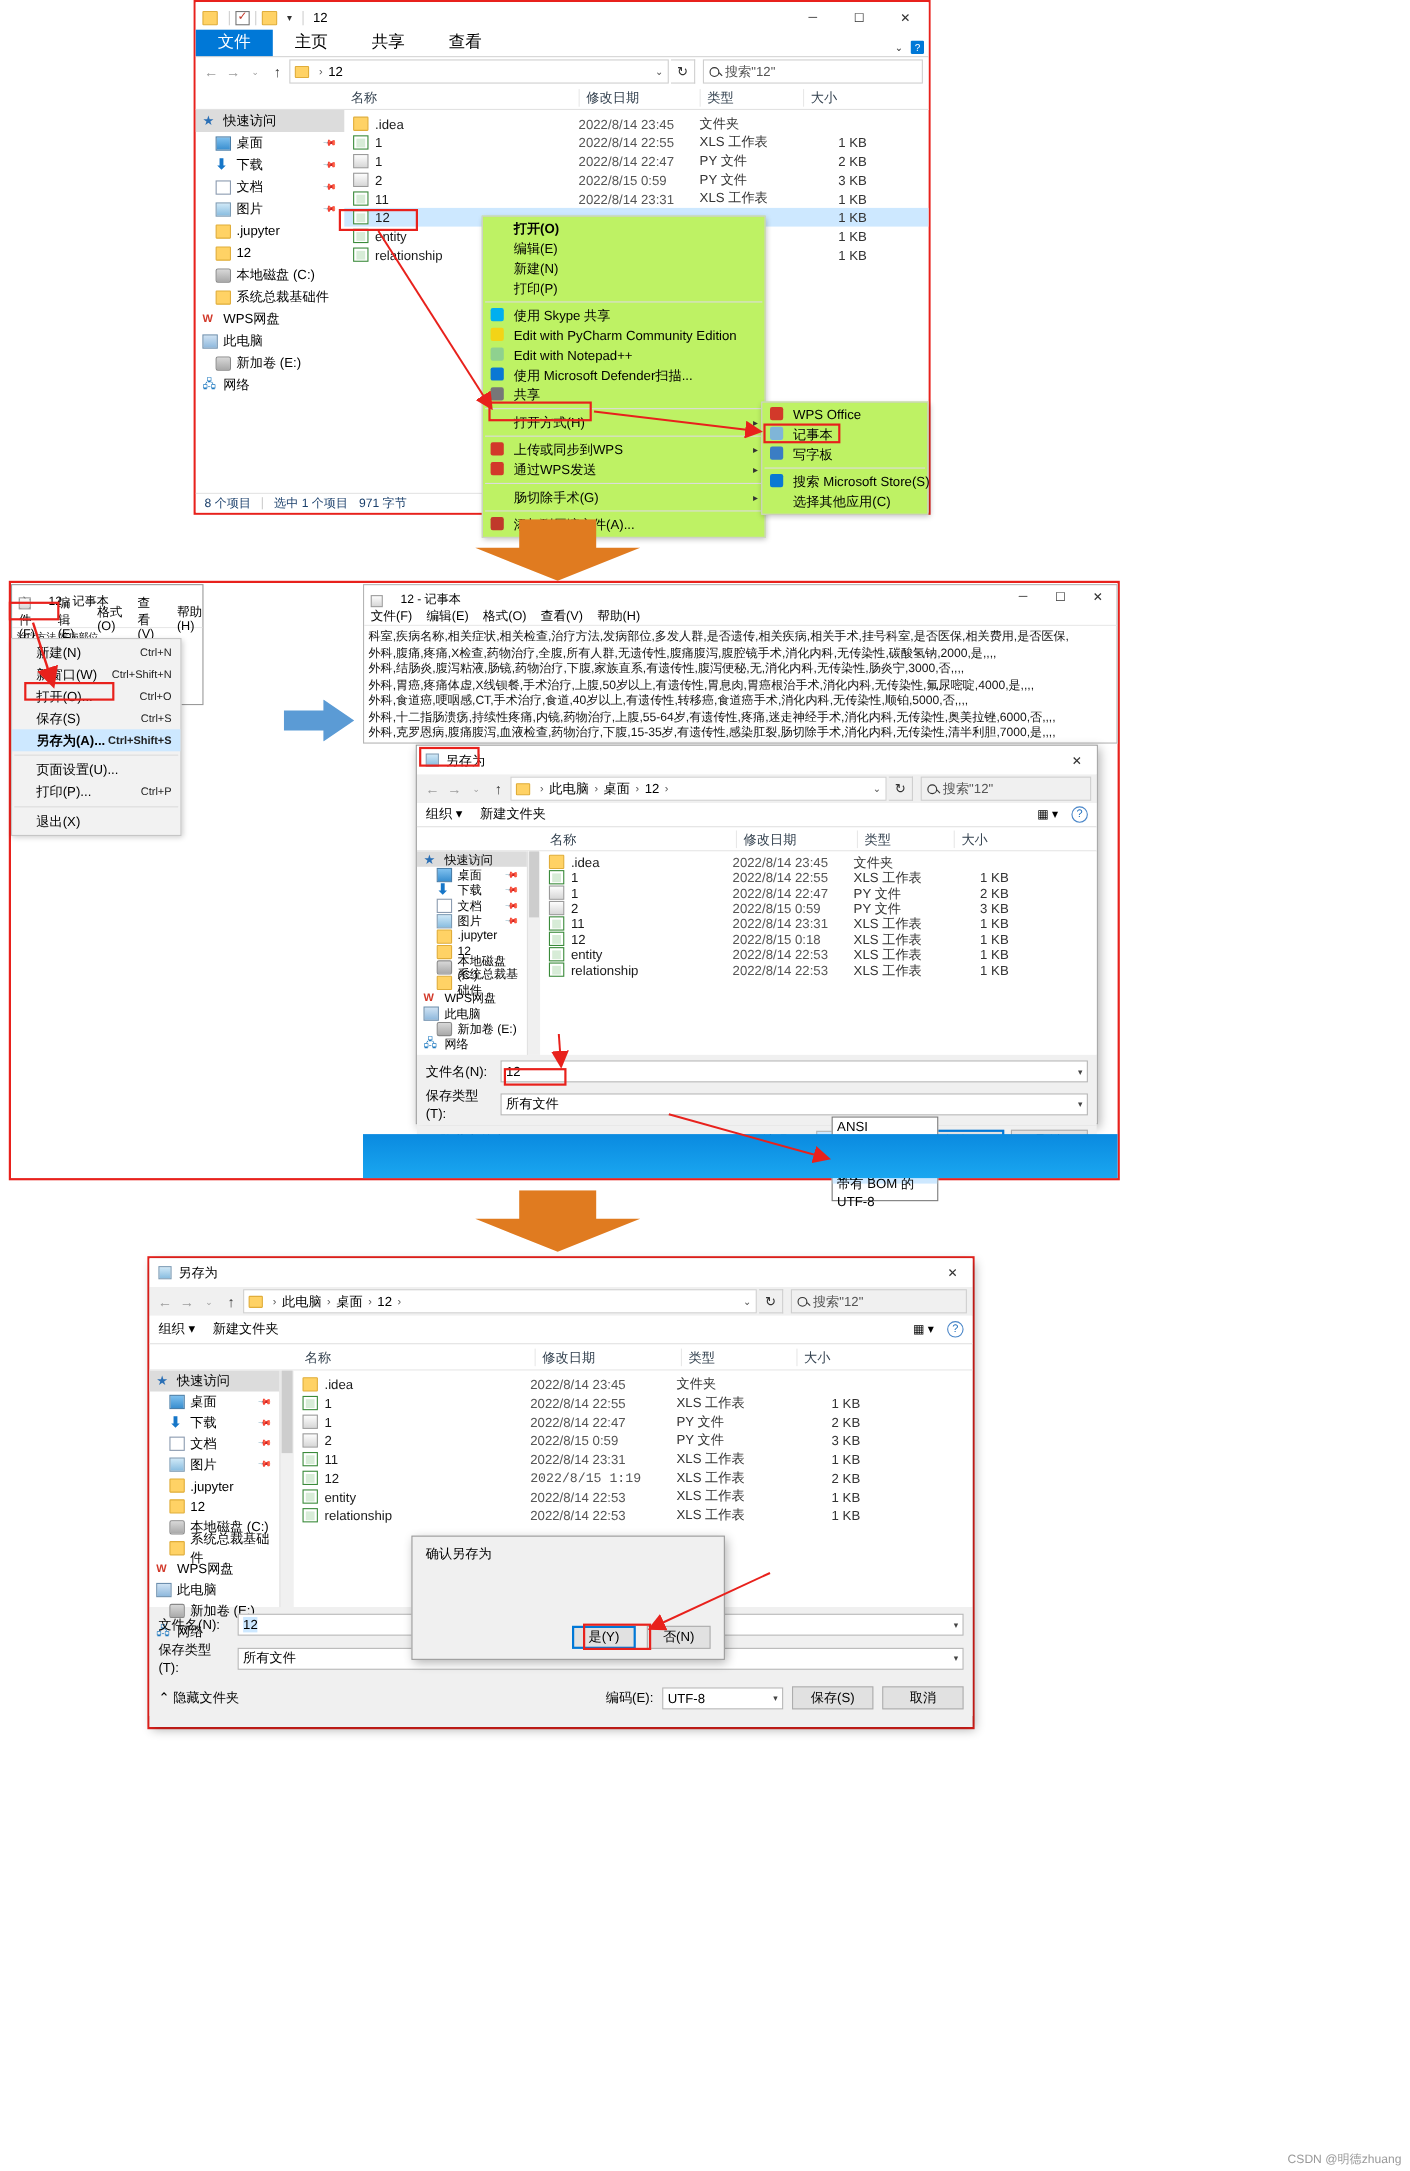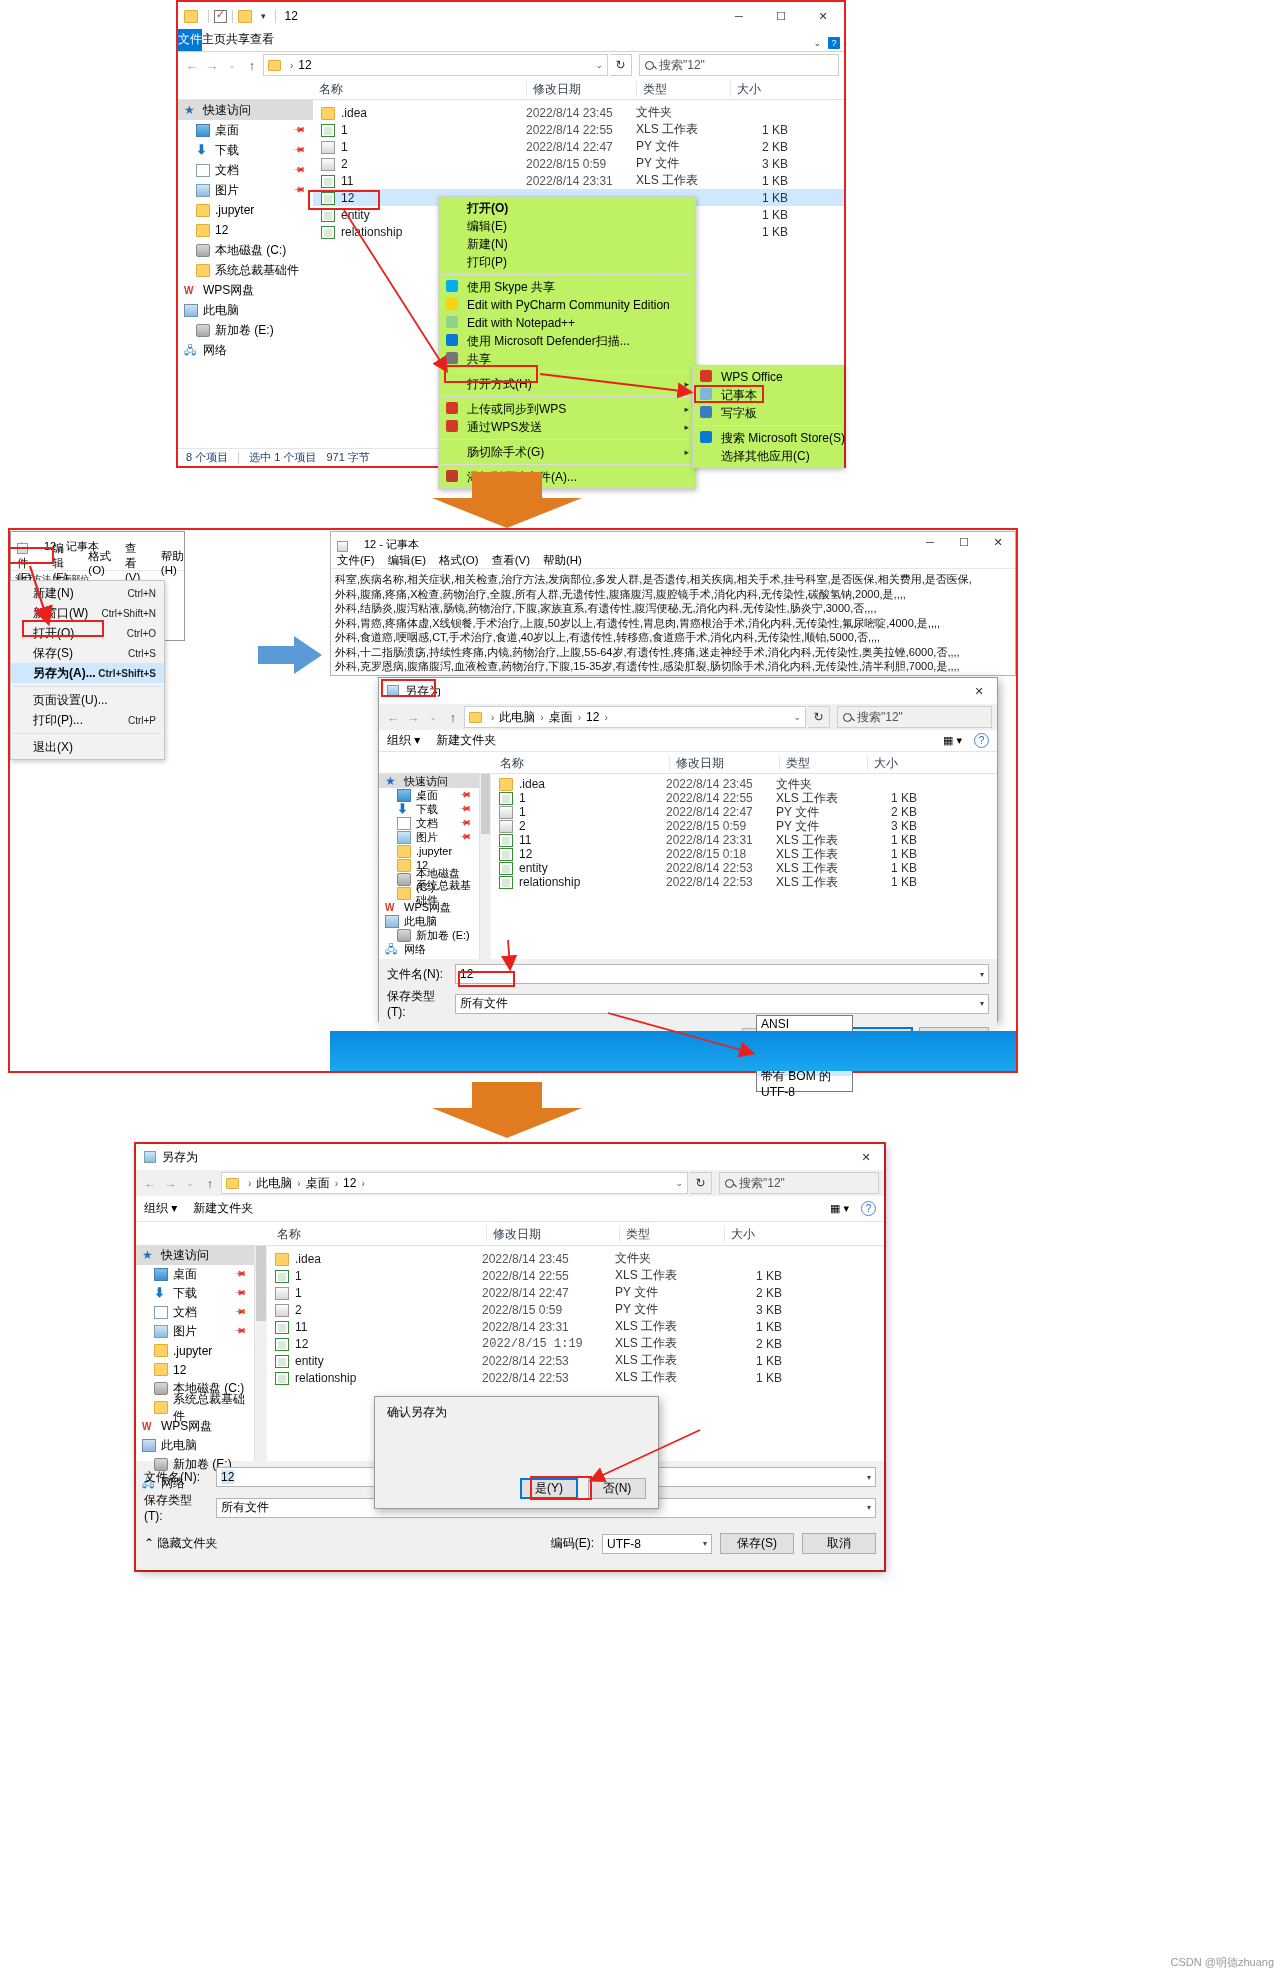--- a/index.html
+++ b/index.html
@@ -19,21 +19,21 @@
   .tb-icon { width:14px; height:13px; background:#ffd265; border:1px solid #e0ad3a; border-radius:1px; margin-right:5px; }
   .tb-sep { width:1px; height:13px; background:#cfcfcf; margin:0 5px; }
   .tb-chk { width:13px;height:13px;border:1px solid #777;display:inline-block;position:relative;background:#fff;}
   .tb-chk:after{content:"✓";position:absolute;left:1px;top:-3px;font-size:11px;color:#c0392b;}
   .tb-caret { font-size:9px; color:#333; margin:0 4px; }
   .tb-title { font-size:12px; color:#000; margin-left:4px; }
   .winbtns { position:absolute; right:0; top:0; height:28px; display:flex; }
   .winbtn { width:42px; height:28px; display:flex; align-items:center; justify-content:center; font-size:11px; color:#333; }
 
   .ribbon { height:22px; display:flex; align-items:flex-end; border-bottom:1px solid #d4d4d4; background:#fff; position:relative;}
-  .rtab { font-size:12px; padding:2px 0 3px; color:#000;text-align:right; }
+  .rtab { font-size:15px; padding:2px 20px 3px; color:#000;text-align:right; }
   .rtab.active { background:#0078d7; color:#fff; }
   .ribbon-right { position:absolute; right:4px; bottom:2px; display:flex; gap:7px; align-items:center; font-size:9px; color:#333;}
 
   .addrbar { height:26px; display:flex; align-items:center; gap:2px; padding:3px 5px; background:#fff; }
   .navbtn { width:18px; text-align:center; color:#9d9d9d; font-size:13px; }
   .navbtn.on { color:#3b3b3b; }
   .pathbox { flex:1; height:22px; border:1px solid #cfcfcf; display:flex; align-items:center; padding:0 4px; font-size:12px; background:#fff; }
   .pathfolder { width:13px;height:11px;background:#ffd265;border:1px solid #e0ad3a;margin-right:4px;border-radius:1px;}
   .pathsep { color:#555; margin:0 5px; font-size:10px; }
   .pathcaret{ margin-left:auto; color:#555; font-size:9px; }
@@ -58,21 +58,21 @@
   .ic-doc{background:#fff;border:1px solid #8b9bb0;}
   .ic-pic{background:linear-gradient(#cfe8f7,#89bde0);border:1px solid #7d9cb5;}
   .ic-disk{background:linear-gradient(#d8d8d8,#a9a9a9);border:1px solid #888;border-radius:2px;}
   .ic-pc{background:linear-gradient(#cfe2f3,#8fb9dd);border:1px solid #6d8fae;}
   .ic-net{color:#1f7ac0;font-size:11px;line-height:13px;}
   .ic-wps{color:#d2392a;font-size:10px;font-weight:bold;line-height:13px;}
 
   .flist { flex:1; font-size:12px; }
   .frow { height:17px; display:flex; align-items:center; color:#1a1a1a; }
   .frow.sel { background:#cde8ff; }
-  .fname { display:flex; align-items:flex-end; gap:6px; padding-left:8px; }
+  .fname { display:flex; align-items:flex-start; gap:6px; padding-left:8px; }
   .ic-xls{background:#fff;border:1px solid #3a8a3a;position:relative;}
   .ic-xls:after{content:"";position:absolute;left:2px;top:2px;width:8px;height:8px;background:#d7ecd7;}
   .ic-py{background:linear-gradient(#fdfdfd,#d7d7d7);border:1px solid #9a9a9a;}
   .fdate { color:#555; }
   .ftype { color:#333; }
   .fsize { color:#333; text-align:right; }
 
   .statusbar { height:18px; display:flex; align-items:center; gap:10px; font-size:11px; color:#1a3f6b; border-top:1px solid #e4e4e4; padding-left:8px;}
   .stsep { width:1px; height:11px; background:#ccc; }
 

